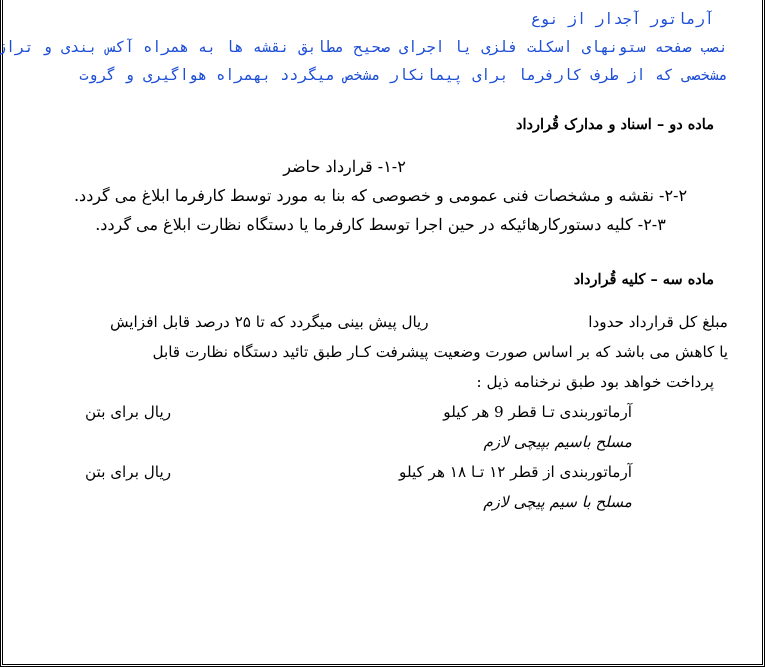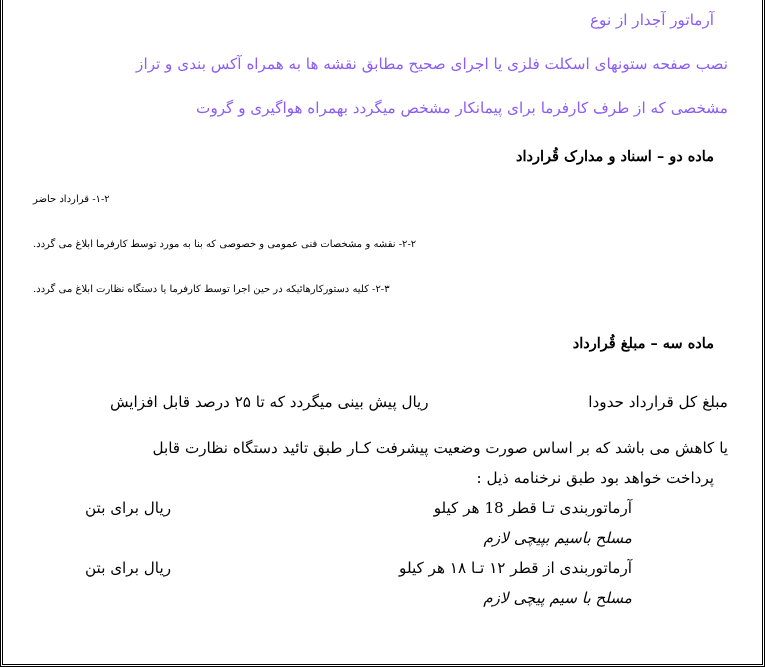--- a/index.html
+++ b/index.html
@@ -37,21 +37,22 @@
     direction: rtl;
     text-align: right;
   }
 
   
   .line {
     font-size: 15.5px;
     line-height: 28px;
     white-space: nowrap;
     letter-spacing: 0.2px;
-    color: #8b5cf6;
+    color: #1d4ed8;
+    font-family: Liberation Mono, monospace;
   }
 
   .para-line {
     font-size: 15.2px;
     line-height: 28px;
   }
 
   
   .block-intro .line:first-child {
     text-align: right;
@@ -67,23 +68,23 @@
     text-align: right;
     padding-right: 22px;
     letter-spacing: 0.1px;
   }
 
   .spacer-sm { height: 14px; }
   .spacer-md { height: 20px; }
   .spacer-lg { height: 26px; }
 
   .item-line {
-    font-size: 10px;
+    font-size: 16px;
     line-height: 29px;
-    text-align: left;
+    text-align: center;
     white-space: nowrap;
   }
 
   
   .amount-line {
     font-size: 15.2px;
     line-height: 30px;
     text-align: right;
     white-space: nowrap;
   }
@@ -115,21 +116,21 @@
     line-height: 30px;
     text-align: right;
     padding-right: 104px;
     white-space: nowrap;
     font-style: italic;
   }
 
   
   .ind-1 { padding-right: 80px; }
   .ind-2 { padding-right: 22px; }
-  .ind-3 { padding-right: 8px; margin-top: 16px; }
+  .ind-3 { padding-right: 8px; }
 </style>
 </head>
 <body>
 
 <div class="page">
   <div class="page-body">
 
     <div class="block-intro">
       <div class="line para-line ind-2">آرماتور آجدار از نوع</div>
       <div class="line para-line ind-3">نصب صفحه ستونهای اسکلت فلزی یا اجرای صحیح مطابق نقشه ها به همراه آکس بندی و تراز</div>
@@ -142,37 +143,37 @@
       <div class="heading">ماده دو – اسناد و مدارک قُرارداد</div>
       <div class="spacer-sm"></div>
       <div class="item-line ind-1">۱-۲- قرارداد حاضر</div>
       <div class="item-line ind-3">۲-۲- نقشه و مشخصات فنی عمومی و خصوصی که بنا به مورد توسط کارفرما ابلاغ می گردد.</div>
       <div class="item-line ind-3">۲-۳- کلیه دستورکارهائیکه در حین اجرا توسط کارفرما یا دستگاه نظارت ابلاغ می گردد.</div>
     </div>
 
     <div class="spacer-lg"></div>
 
     <div>
-      <div class="heading">ماده سه – مبلغ قُرارداد</div>
+      <div class="heading">ماده سه – کلیه قُرارداد</div>
       <div class="spacer-sm"></div>
 
       <div class="amount-line ind-3">
         <span>مبلغ کل قرارداد حدودا</span>
         <span class="blank-gap"></span>
         <span>ریال پیش بینی میگردد که تا ۲۵ درصد قابل افزایش</span>
       </div>
 
       <div class="amount-line ind-3">یا کاهش می باشد که بر اساس صورت وضعیت پیشرفت کـار طبق تائید دستگاه نظارت قابل</div>
       <div class="amount-line ind-2">پرداخت خواهد بود طبق نرخنامه ذیل :</div>
     </div>
 
     <div>
 
       <div class="rate-row">
-        <div class="rate-desc">آرماتوربندی تـا قطر 18 هر کیلو</div>
+        <div class="rate-desc">آرماتوربندی تـا قطر 9 هر کیلو</div>
         <div class="rate-unit">ریال برای بتن</div>
       </div>
       <div class="rate-cont">مسلح باسیم بپیچی لازم</div>
 
       <div class="rate-row">
         <div class="rate-desc">آرماتوربندی از قطر ۱۲ تـا ۱۸ هر کیلو</div>
         <div class="rate-unit">ریال برای بتن</div>
       </div>
       <div class="rate-cont">مسلح با سیم پیچی لازم</div>
 

